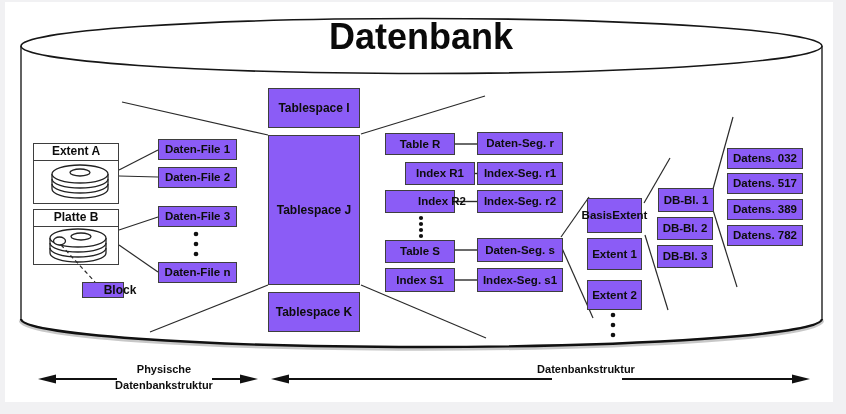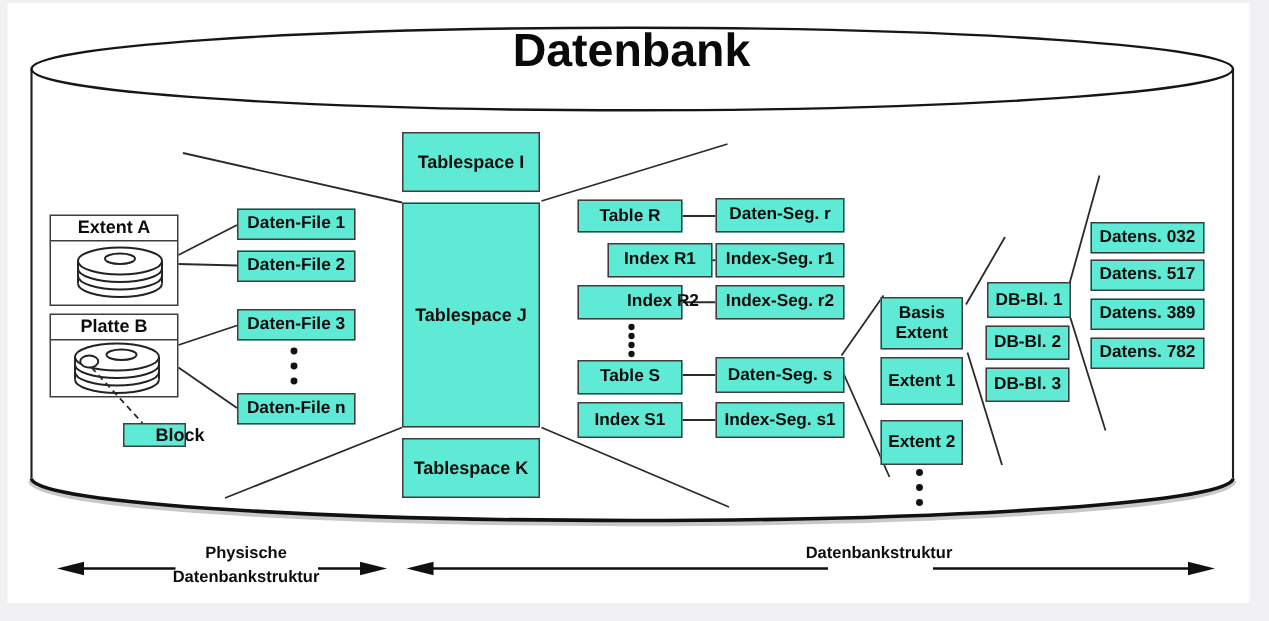--- a/index.html
+++ b/index.html
@@ -9,32 +9,32 @@
     font-family:"Liberation Sans", sans-serif;
     position:relative;overflow:hidden;
   }
   .canvas{
     position:absolute;left:5px;top:2px;width:828px;height:400px;
     background:#ffffff;
   }
   svg.underlay{position:absolute;left:0;top:0;}
   .title{
     position:absolute;left:421px;top:16px;transform:translateX(-50%);
-    font-size:31px;font-weight:bold;color:#0a0a0a;letter-spacing:0px;
+    font-size:36px;font-weight:bold;color:#0a0a0a;letter-spacing:0px;
     white-space:nowrap;
   }
   .box{
     position:absolute;box-sizing:border-box;
-    background:#5eead4;border:1.5px solid #3e3e3e;
+    background:#8b5cf6;border:1.5px solid #3e3e3e;
     display:flex;align-items:center;justify-content:center;
     font-weight:bold;font-size:11.5px;color:#0d0d0d;
     text-align:center;line-height:1.08;white-space:nowrap;
   }
   .box.ts{font-size:12px;}
-  .box.two-line{flex-direction:column;}
+  .box.two-line{flex-direction:row;}
   .box.platte{
     background:transparent;flex-direction:column;justify-content:flex-start;
   }
   .platte-header{
     width:100%;border-bottom:1.5px solid #3e3e3e;
     text-align:center;font-size:12px;padding:1px 0 2px 0;box-sizing:border-box;
   }
   .legend{
     position:absolute;transform:translateX(-50%);
     text-align:center;font-weight:bold;color:#0d0d0d;

